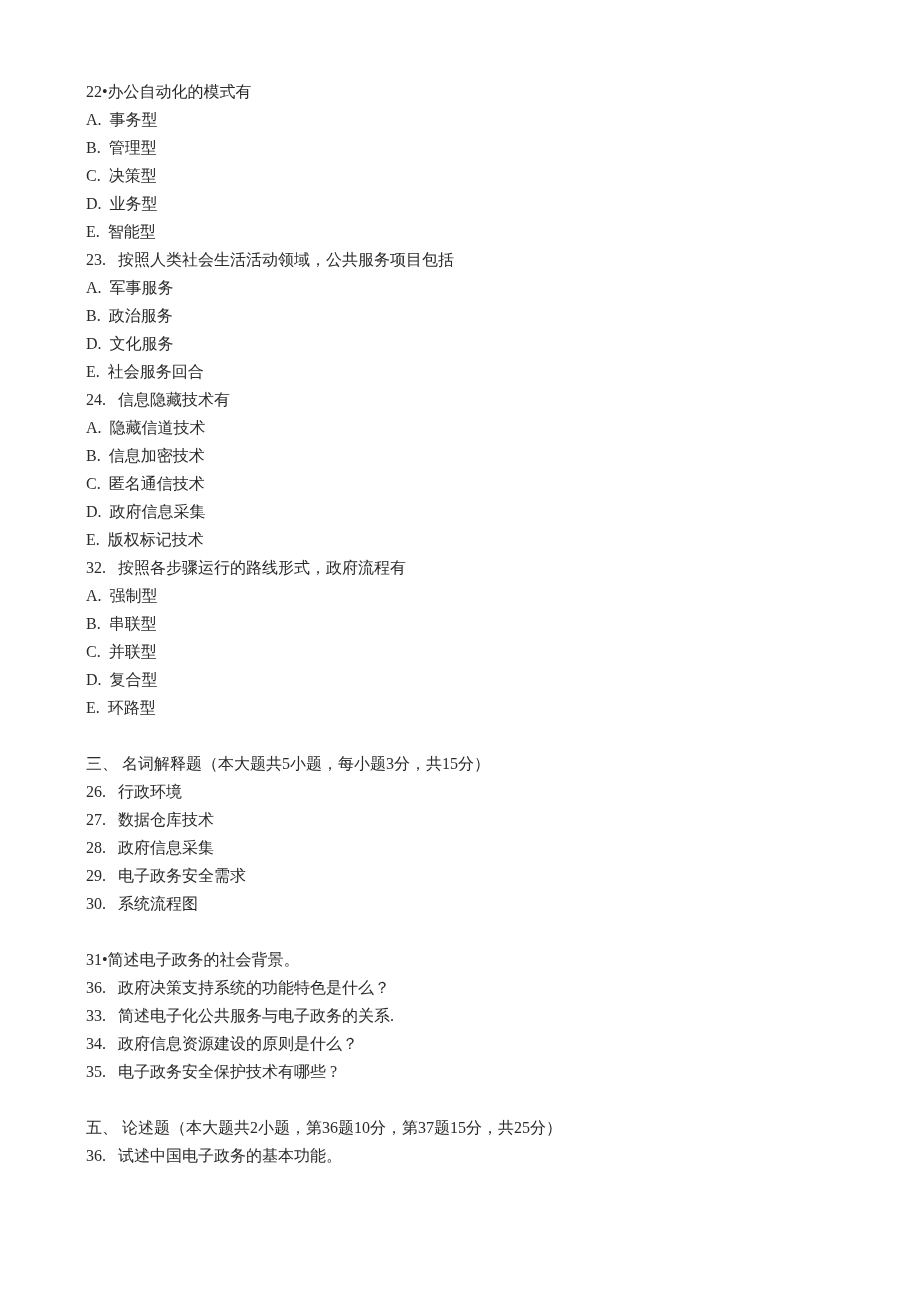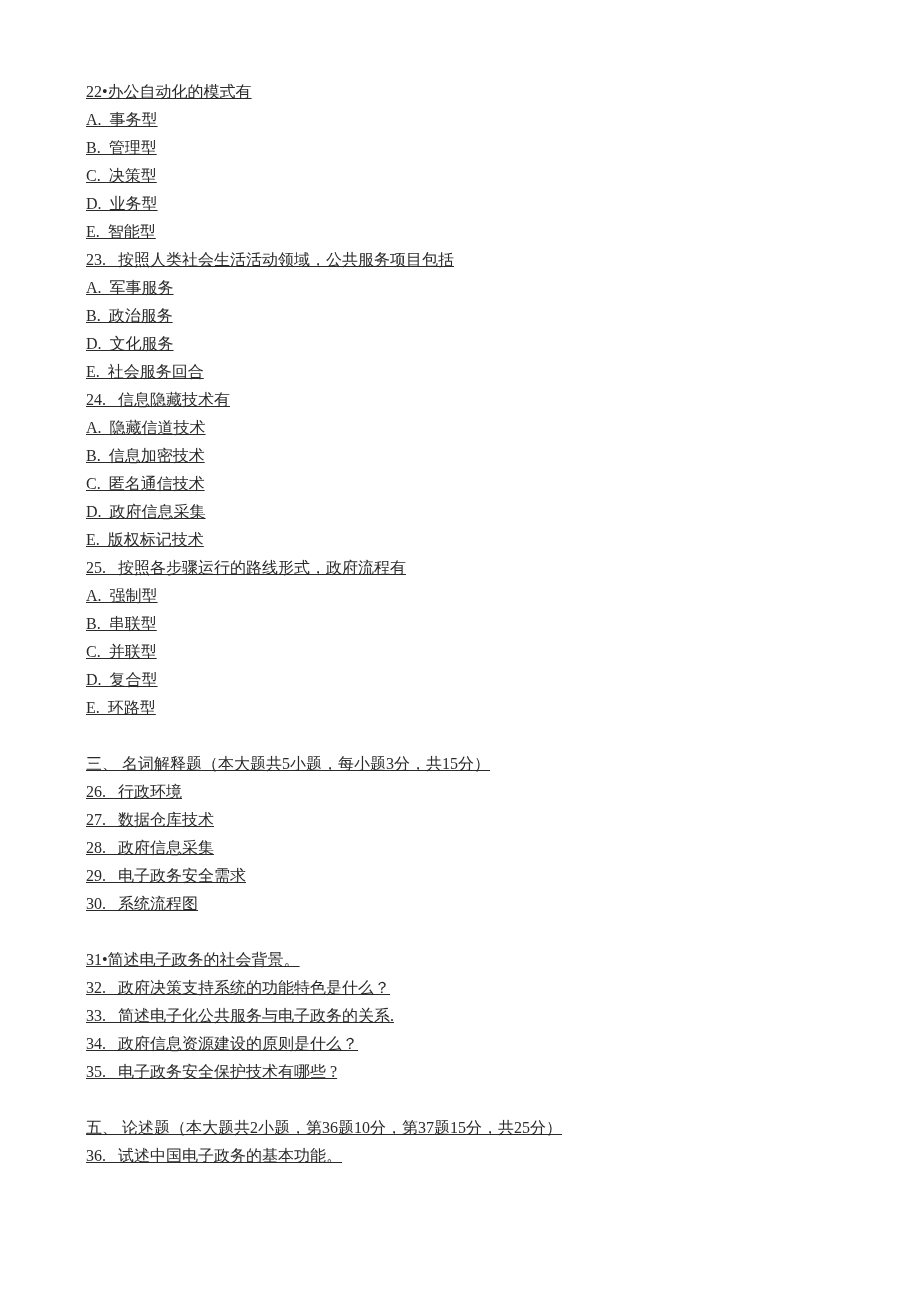--- a/index.html
+++ b/index.html
@@ -13,21 +13,20 @@
     min-height: 1302px;
     box-sizing: border-box;
     padding: 78px 86px 60px 86px;
     font-family: "Songti SC", "SimSun", "Times New Roman", serif;
     font-size: 16px;
     line-height: 28px;
     color: #2a2a2a;
   }
   .line {
     white-space: pre-wrap;
-    text-decoration: underline;
   }
   .blank {
     height: 28px;
   }
 </style>
 </head>
 <body>
 
 <div class="page">
 
@@ -44,40 +43,40 @@
   <div class="line">D.  文化服务</div>
   <div class="line">E.  社会服务回合</div>
 
   <div class="line">24.   信息隐藏技术有</div>
   <div class="line">A.  隐藏信道技术</div>
   <div class="line">B.  信息加密技术</div>
   <div class="line">C.  匿名通信技术</div>
   <div class="line">D.  政府信息采集</div>
   <div class="line">E.  版权标记技术</div>
 
-  <div class="line">25.   按照各步骤运行的路线形式，政府流程有</div>
+  <div class="line">32.   按照各步骤运行的路线形式，政府流程有</div>
   <div class="line">A.  强制型</div>
   <div class="line">B.  串联型</div>
   <div class="line">C.  并联型</div>
   <div class="line">D.  复合型</div>
   <div class="line">E.  环路型</div>
 
   <div class="blank"></div>
 
   <div class="line">三、 名词解释题（本大题共5小题，每小题3分，共15分）</div>
   <div class="line">26.   行政环境</div>
   <div class="line">27.   数据仓库技术</div>
   <div class="line">28.   政府信息采集</div>
   <div class="line">29.   电子政务安全需求</div>
   <div class="line">30.   系统流程图</div>
 
   <div class="blank"></div>
 
   <div class="line">31•简述电子政务的社会背景。</div>
-  <div class="line">32.   政府决策支持系统的功能特色是什么？</div>
+  <div class="line">36.   政府决策支持系统的功能特色是什么？</div>
   <div class="line">33.   简述电子化公共服务与电子政务的关系.</div>
   <div class="line">34.   政府信息资源建设的原则是什么？</div>
   <div class="line">35.   电子政务安全保护技术有哪些 ?</div>
 
   <div class="blank"></div>
 
   <div class="line">五、 论述题（本大题共2小题，第36题10分，第37题15分，共25分）</div>
   <div class="line">36.   试述中国电子政务的基本功能。</div>
 
 </div>

